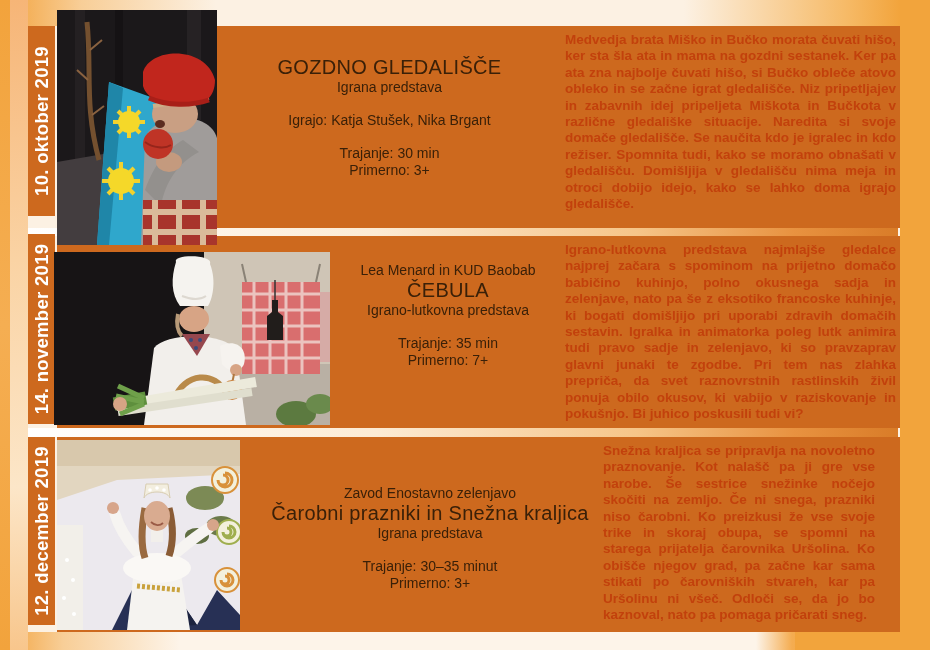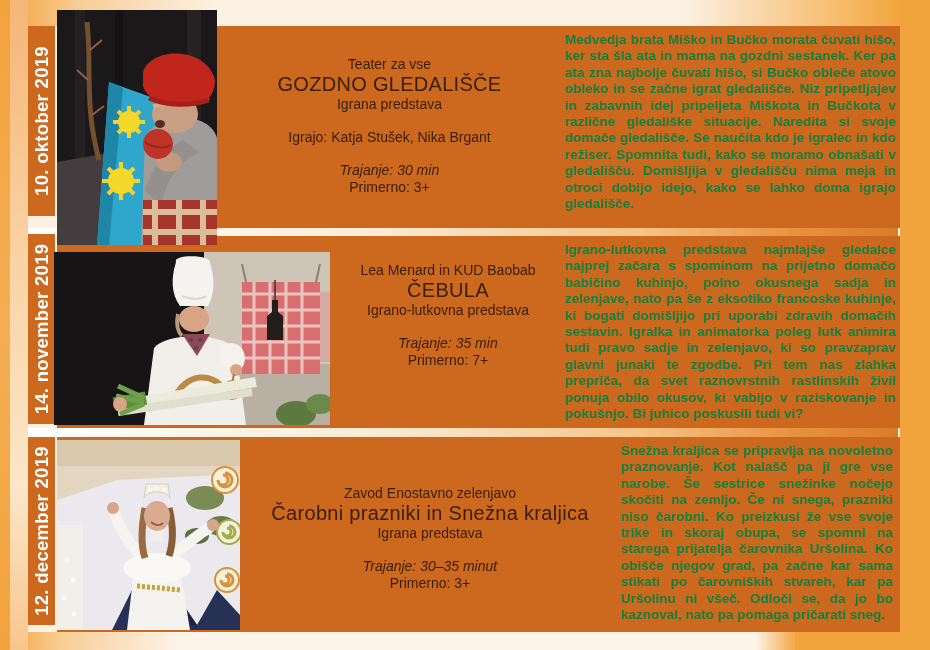--- a/index.html
+++ b/index.html
@@ -45,26 +45,26 @@
   #photo3{left:57px;top:440px;width:183px;height:190px;}
   .photo svg{display:block;}
   
   .mid{z-index:2;text-align:center;color:#3A2008;}
   #mid1{left:222px;top:56px;width:335px;}
   #mid2{left:332px;top:262px;width:232px;}
   #mid3{left:242px;top:485px;width:376px;}
   .org,.genre,.cast,.dur,.age{font-size:14px;line-height:17px;}
   .title{font-size:20px;font-weight:normal;line-height:23px;letter-spacing:.3px;white-space:nowrap;}
   .cast{margin-top:16px;}
-  .dur{margin-top:16px;font-style:italic;}
-  
-  .desc{z-index:2;color:#15803d;font-weight:bold;font-size:13.5px;line-height:16.4px;text-align:justify;}
+  .dur{margin-top:16px;}
+  
+  .desc{z-index:2;color:#c2410c;font-weight:bold;font-size:13.5px;line-height:16.4px;text-align:justify;}
   #desc1{left:565px;top:32px;width:331px;}
   #desc2{left:565px;top:242px;width:331px;}
-  #desc3{left:621px;top:443px;width:272px;}
+  #desc3{left:603px;top:443px;width:272px;}
 </style>
 </head>
 <body>
 
 <div class="page">
 
   <div class="abs top-band"></div>
   <div class="abs bottom-band"></div>
   <div class="abs right-strip"></div>
   <div class="abs corner-amber"></div>
@@ -118,21 +118,20 @@
         <line x1="98" y1="190" x2="98" y2="235"></line>
           <line x1="122" y1="190" x2="122" y2="235"></line>
           <line x1="146" y1="190" x2="146" y2="235"></line>
         <line x1="86" y1="202" x2="160" y2="202"></line>
           <line x1="86" y1="222" x2="160" y2="222"></line>
       </g>
     </svg>
   </div>
 
   <div class="abs mid" id="mid1">
-    <div class="org">Teater za vse</div>
     <div class="title">GOZDNO GLEDALIŠČE</div>
     <div class="genre">Igrana predstava</div>
     <div class="cast">Igrajo: Katja Stušek, Nika Brgant</div>
     <div class="dur">Trajanje: 30 min</div>
     <div class="age">Primerno: 3+</div>
   </div>
 
   <div class="abs desc" id="desc1">Medvedja brata Miško in Bučko morata čuvati hišo, ker sta šla ata in mama na gozdni sestanek. Ker pa ata zna najbolje čuvati hišo, si Bučko obleče atovo obleko in se začne igrat gledališče. Niz pripetljajev in zabavnih idej pripeljeta Miškota in Bučkota v različne gledališke situacije. Naredita si svoje domače gledališče. Se naučita kdo je igralec in kdo režiser. Spomnita tudi, kako se moramo obnašati v gledališču. Domišljija v gledališču nima meja in otroci dobijo idejo, kako se lahko doma igrajo gledališče.</div>
 
   <div class="abs block" id="block2"></div>

